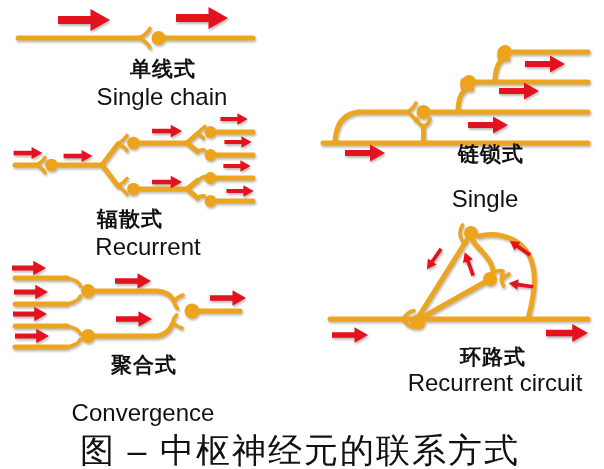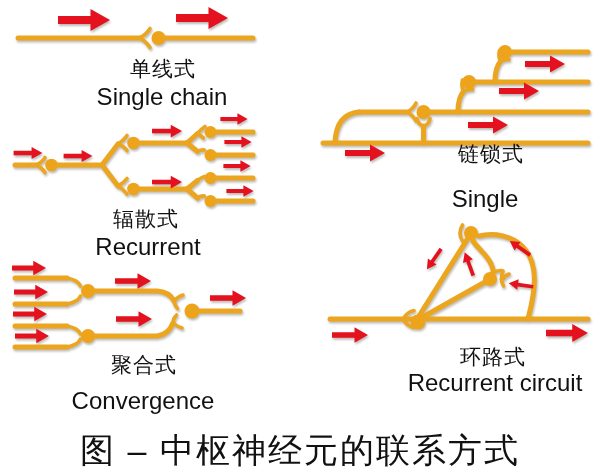--- a/index.html
+++ b/index.html
@@ -9,21 +9,21 @@
     overflow:hidden;
   }
   svg.diagram{position:absolute;overflow:visible;
     filter:drop-shadow(1.5px 2px 1.2px rgba(110,105,95,0.45));}
   .gold path{stroke:#EBA51E;stroke-width:5;fill:none;stroke-linecap:round;stroke-linejoin:round;}
   .gold path.claw{stroke-width:3.6;}
   .gold circle{fill:#EDA41A;}
   .red{fill:#E4121E;}
   .label{position:absolute;transform:translateX(-50%);white-space:nowrap;
     text-align:center;line-height:1.1;}
-  .zh{font-weight:normal;font-size:21px;letter-spacing:1px;}
+  .zh{font-weight:bold;font-size:21px;letter-spacing:1px;}
   .en{font-size:24px;letter-spacing:0px;}
   .caption{position:absolute;transform:translateX(-50%);white-space:nowrap;
     font-weight:normal;font-size:34px;letter-spacing:2px;}
 </style>
 </head>
 <body>
 
 <svg width="0" height="0" style="position:absolute">
   <defs>
     <polygon id="arr" class="red" points="0,-3 25,-3 25,-8.5 40,0 25,8.5 25,3 0,3"></polygon>
@@ -107,21 +107,21 @@
         <use href="#arr"></use>
       </g>
     <g transform="translate(237 56) scale(0.68) translate(-20 0)">
         <use href="#arr"></use>
       </g>
     <g transform="translate(240 81) scale(0.68) translate(-20 0)">
         <use href="#arr"></use>
       </g>
   </g>
 </svg>
-<div class="label zh" style="left:146px;top:207px">辐散式</div>
+<div class="label zh" style="left:130px;top:207px">辐散式</div>
 <div class="label en" style="left:148px;top:234px">Recurrent</div>
 
 <svg class="diagram" style="left:0;top:260px" width="270" height="105" viewBox="0 0 270 105">
   <g class="gold">
     <path d="M15 18 H67"></path>
     <path d="M15 44 H67"></path>
     <path class="claw" d="M67 18 Q78 20 80.5 26"></path>
     <path class="claw" d="M67 44 Q78 42 80.5 36"></path>
     <circle cx="88" cy="31" r="7"></circle>
     <path d="M95 31 H157 Q169 31.5 174 41"></path>
@@ -156,21 +156,21 @@
       </g>
     <g transform="translate(134 59) scale(0.9) translate(-20 0)">
         <use href="#arr"></use>
       </g>
     <g transform="translate(228 38) scale(0.9) translate(-20 0)">
         <use href="#arr"></use>
       </g>
   </g>
 </svg>
 <div class="label zh" style="left:144px;top:353px">聚合式</div>
-<div class="label en" style="left:143px;top:388px">Convergence</div>
+<div class="label en" style="left:143px;top:400px">Convergence</div>
 
 <svg class="diagram" style="left:315px;top:25px" width="290" height="145" viewBox="0 0 290 145">
   <g class="gold">
     <path d="M8 118 H273"></path>
     <path d="M20 118 Q21 89 44 87"></path>
     <path d="M44 87 H92"></path>
     <path class="claw" d="M92 87 Q98 84 101 78"></path>
     <path class="claw" d="M92 87 Q98 90 101 96"></path>
     <circle cx="108.5" cy="87" r="7"></circle>
     <path d="M115.5 87 H273"></path>

